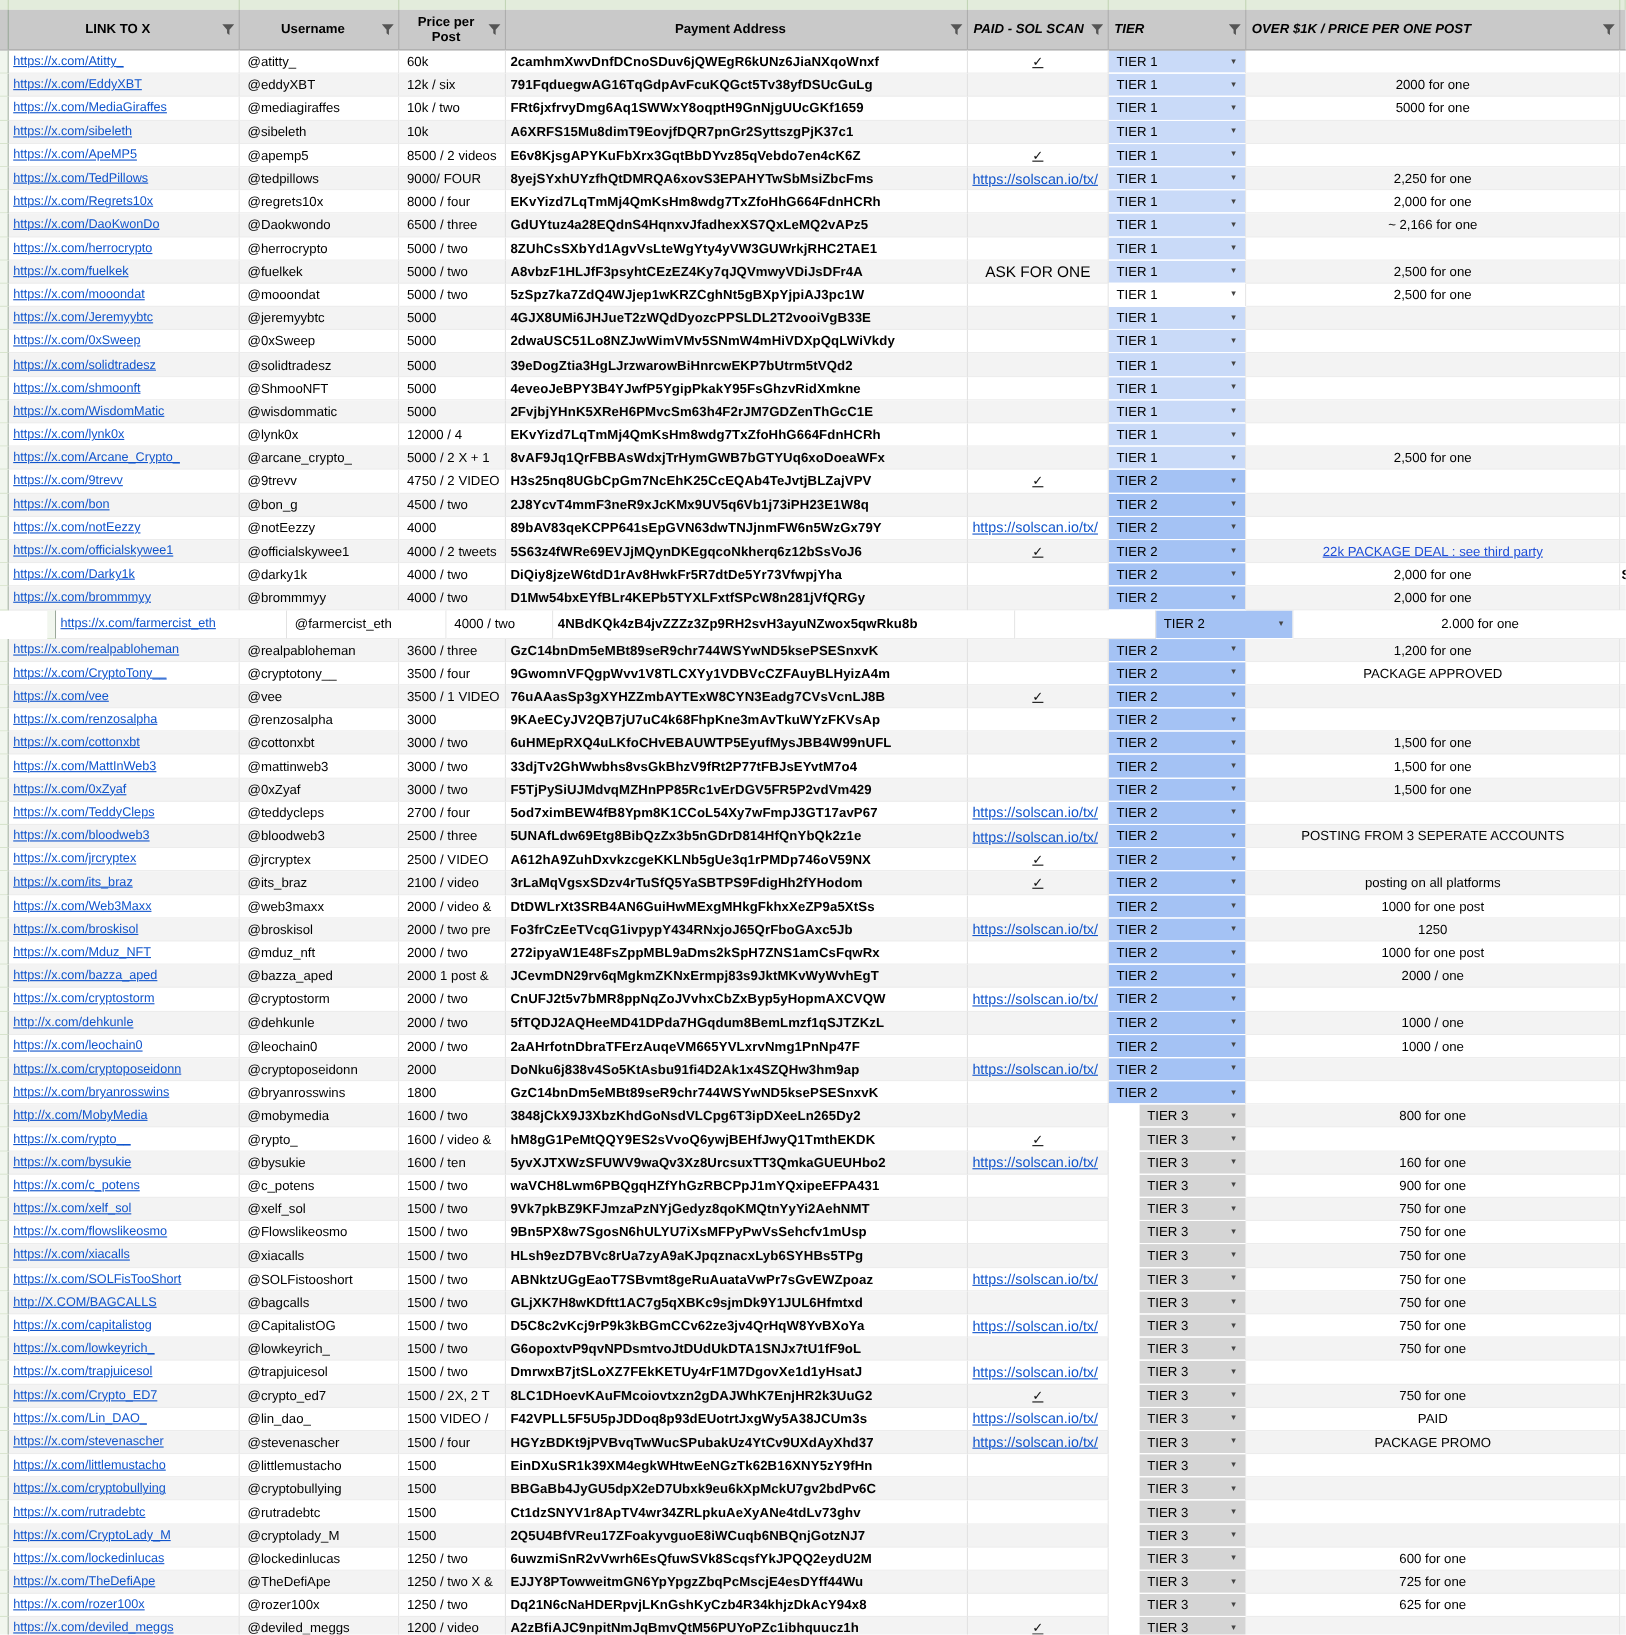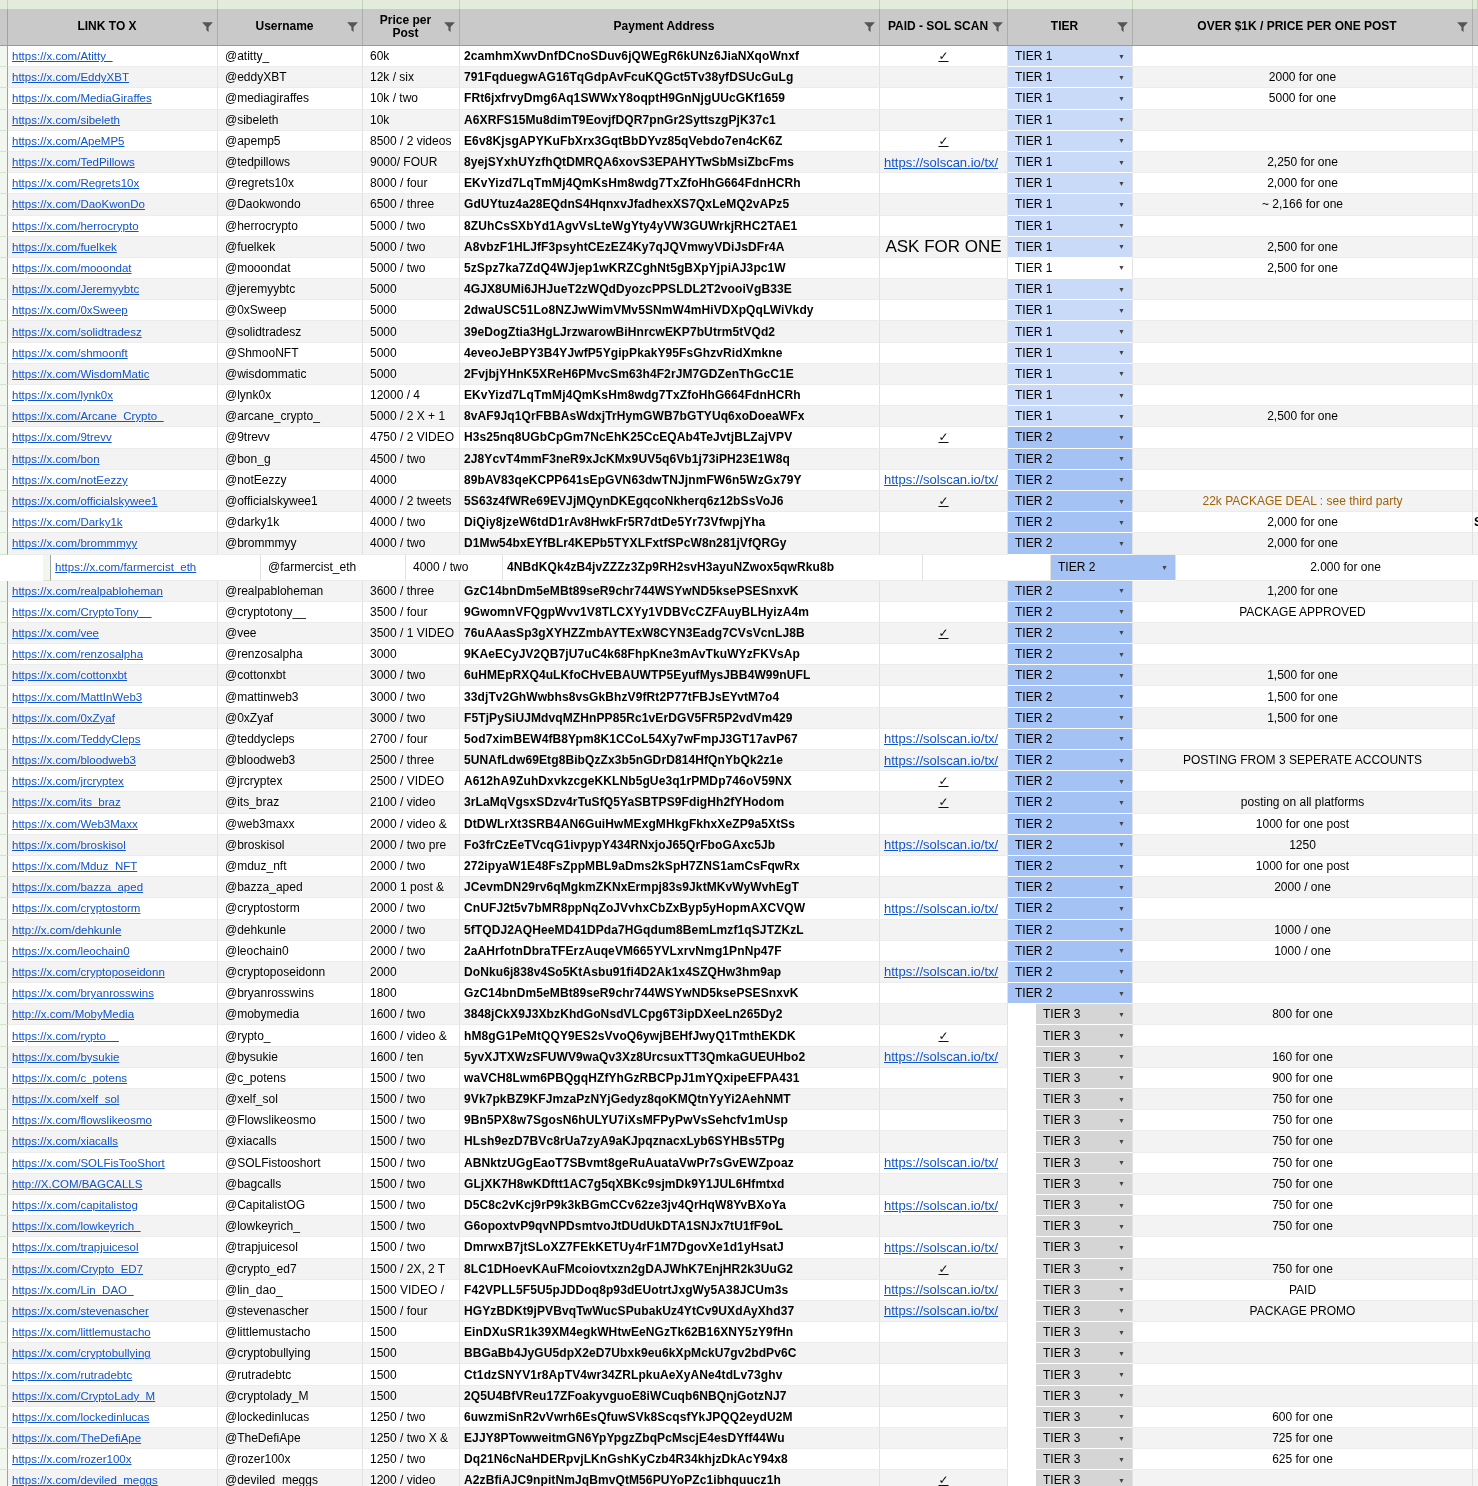--- a/index.html
+++ b/index.html
@@ -15,21 +15,21 @@
   .w-gut{width:8px}.w-link{width:210px}.w-user{width:145px}.w-price{width:97px}
   .w-addr{width:420px}.w-paid{width:128px}.w-tier{width:125px}.w-over{width:340px}.w-edge{width:5px}
   .w-gut,.w-link,.w-user,.w-price,.w-addr,.w-paid,.w-tier,.w-over,.w-edge{flex-shrink:0;box-sizing:border-box;}
   
   .thead{display:flex;height:36px;background:#c9c9c9;border-bottom:1px solid #9a9a9a;flex-shrink:0;}
   .th{
     position:relative;display:flex;align-items:center;justify-content:center;text-align:center;
     font-weight:bold;font-size:12px;color:#000;line-height:1.12;
     border-right:1px solid #adadad;padding:0 16px 0 5px;white-space:normal;
   }
-  .th.left{justify-content:center;text-align:left;}
+  .th.left{justify-content:flex-start;text-align:left;font-style:italic;}
   .th .filter{position:absolute;right:3px;top:50%;transform:translateY(-50%);display:flex;}
   .th.gut-h{padding:0;border-right:1px solid #9aa89a;background:#c9c9c9;}
   
   .tbody{display:flex;flex-direction:column;}
   .tr{display:flex;height:21.2px;flex-shrink:0;}
   .tr.tall{height:26px;padding-left:43px;}
   .td{
     box-sizing:border-box;overflow:hidden;white-space:nowrap;font-size:12px;color:#000;
     display:flex;align-items:center;background:#fff;
     border-right:1px solid #e2e2e2;border-bottom:1px solid #ececec;
@@ -37,31 +37,31 @@
   .tr.band .td.bandable{background:#f3f3f3;}
   .td.gut{background:#f1f6ee;border-right:1px solid #9aa89a;border-bottom:1px solid #d7e4cd;}
   .td.linkcell{padding-left:4px;}
   .td.linkcell a{color:#1155cc;text-decoration:underline;font-size:11.5px;cursor:pointer;}
   .td.usercell{padding-left:7px;}
   .td.pricecell{padding-left:7px;}
   .td.addrcell{padding-left:4px;font-weight:bold;letter-spacing:.1px;}
   .td.paidcell{justify-content:center;padding:0 2px;}
   .td.paidcell.check{text-decoration:underline;color:#111;}
   .td.paidcell.link{justify-content:flex-start;padding-left:4px;color:#1155cc;text-decoration:underline;font-size:13px;cursor:pointer;}
-  .td.paidcell.text{font-size:17px;}
+  .td.paidcell.text{font-size:14px;}
   .td.tiercell{padding:0;border-bottom:1px solid #fff;background:#fff;}
   .chip{width:100%;height:100%;display:flex;align-items:center;justify-content:space-between;
         padding:0 7px 0 7px;box-sizing:border-box;font-size:12px;cursor:pointer;}
   .chip.t1{background:#c9daf8;}
   .chip.t2{background:#a4c2f4;}
   .chip.t3{background:#d5d5d5;margin-left:28px;}
   .chip.plain{background:transparent;}
   .dd{font-size:7px;color:#444;flex-shrink:0;margin-left:4px;}
   .td.overcell{justify-content:center;}
-  .td.overcell.cell-link{color:#a16207;cursor:pointer;}
+  .td.overcell.cell-link{color:#1d4ed8;text-decoration:underline;cursor:pointer;}
   .td.edgecell{padding-left:1px;font-weight:bold;border-right:none;}
 </style>
 </head>
 <body>
 
 <div class="sheet">
 
   <div class="topstrip">
     <div class="seg w-gut"></div>
       <div class="seg w-link"></div>

